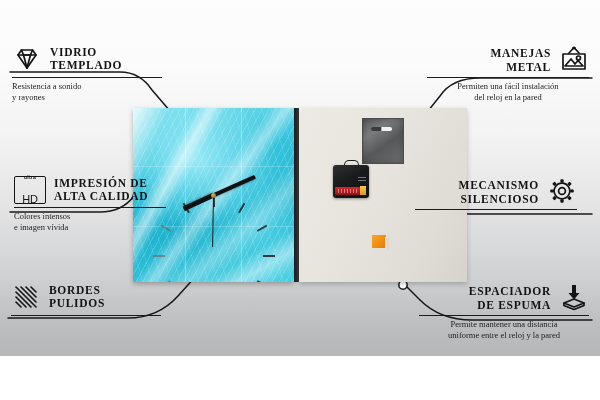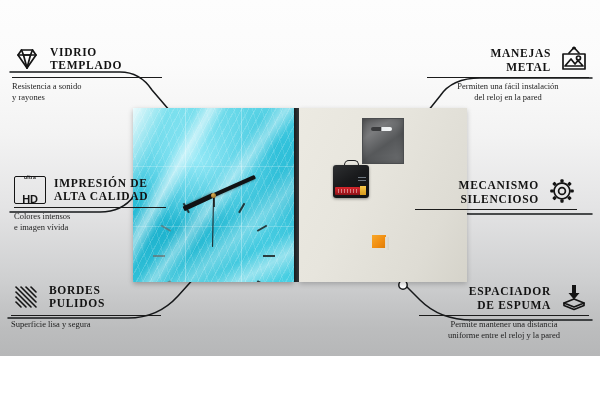--- a/index.html
+++ b/index.html
@@ -323,21 +323,21 @@
   .hdbox .u {
     font-family: "Liberation Sans", sans-serif;
     font-size: 5px;
     font-weight: 700;
     letter-spacing: 0.2px;
     color: #141414;
   }
   .hdbox .h {
     font-family: "Liberation Sans", sans-serif;
     font-size: 11px;
-    font-weight: 700;
+    font-weight: 400;
     letter-spacing: -0.2px;
     color: #141414;
     margin-top: 14px;
   }
 </style>
 </head>
 <body>
 
 <div id="stage">
 
@@ -453,21 +453,20 @@
           <path d="M5 20 L10 25"></path>
           <path d="M10 5 L25 20"></path>
           <path d="M15 5 L25 15"></path>
           <path d="M20 5 L25 10"></path>
         </g>
       </svg>
       <div class="ftitle">BORDES
 PULIDOS</div>
     </div>
     <div class="frule"></div>
-    <div class="fdesc">Superficie lisa y segura</div>
   </div>
 
   <div class="feature right" style="right:11px; top:44px; width:162px;">
     <div class="feature-head">
       <svg class="ficon" viewBox="0 0 30 30">
         <path class="st" d="M4 10 H26 V25 H4 Z"></path>
         <path class="st" d="M15 3.5 L20 9"></path>
         <path class="st" d="M15 3.5 L10 9"></path>
         <path class="sf" d="M13.2 3.2 h3.6 v2.2 h-3.6 z"></path>
         <path class="st" d="M6 22 L12 15 L16 20 L19 16.5 L24 22 Z"></path>

